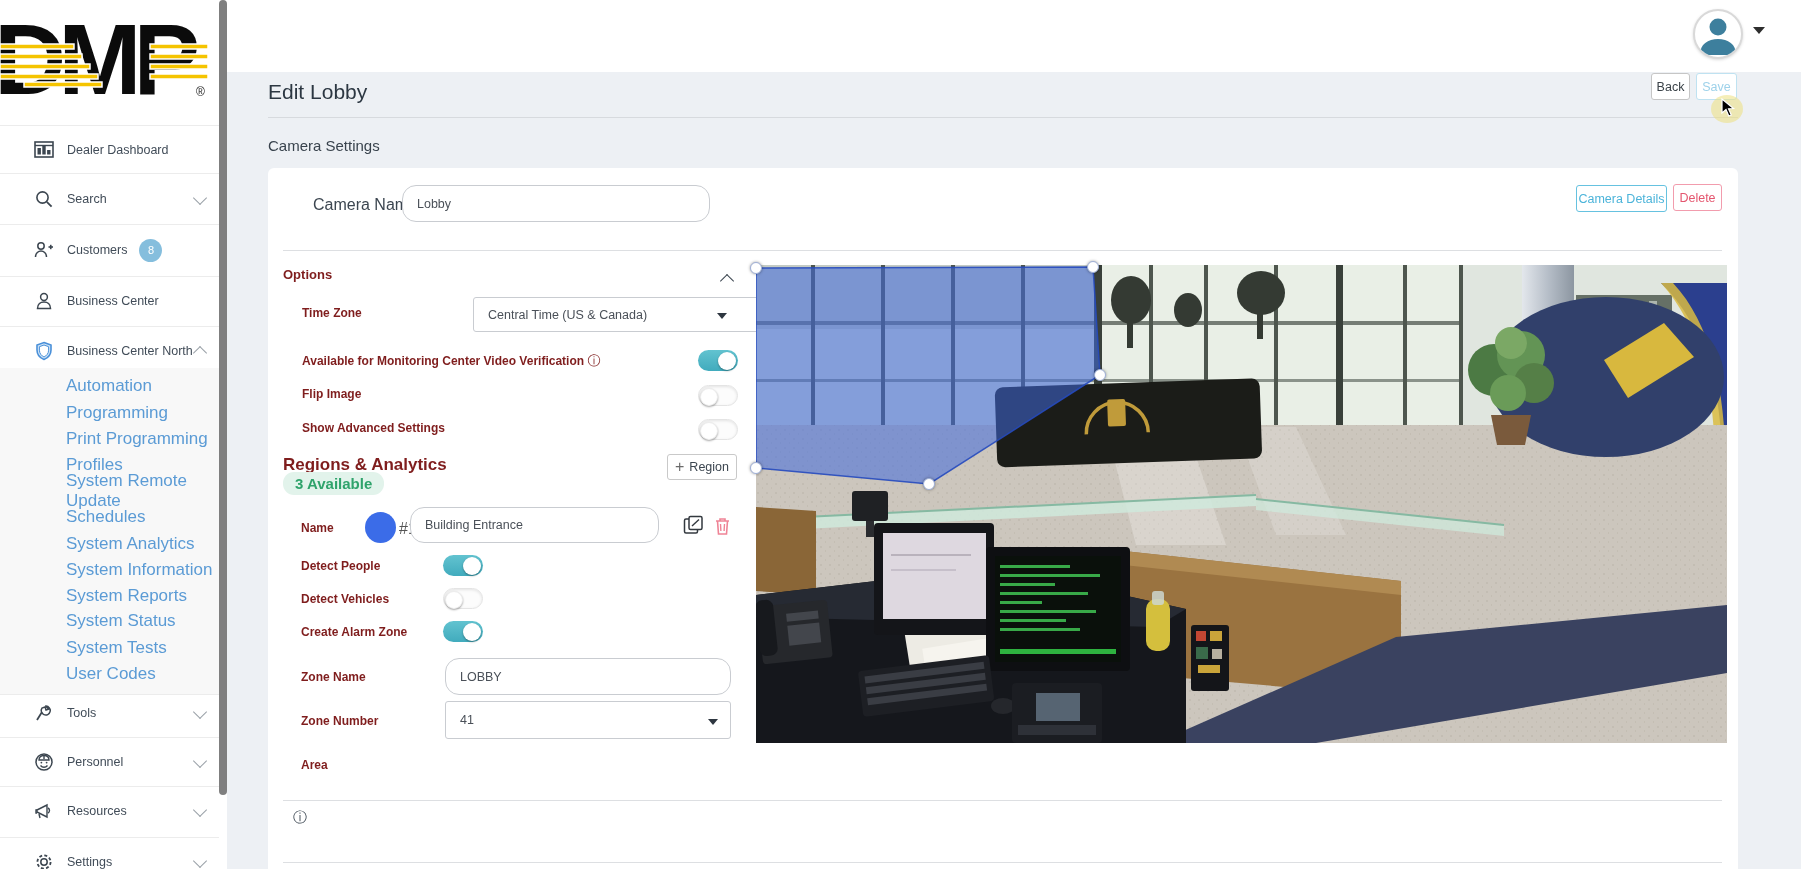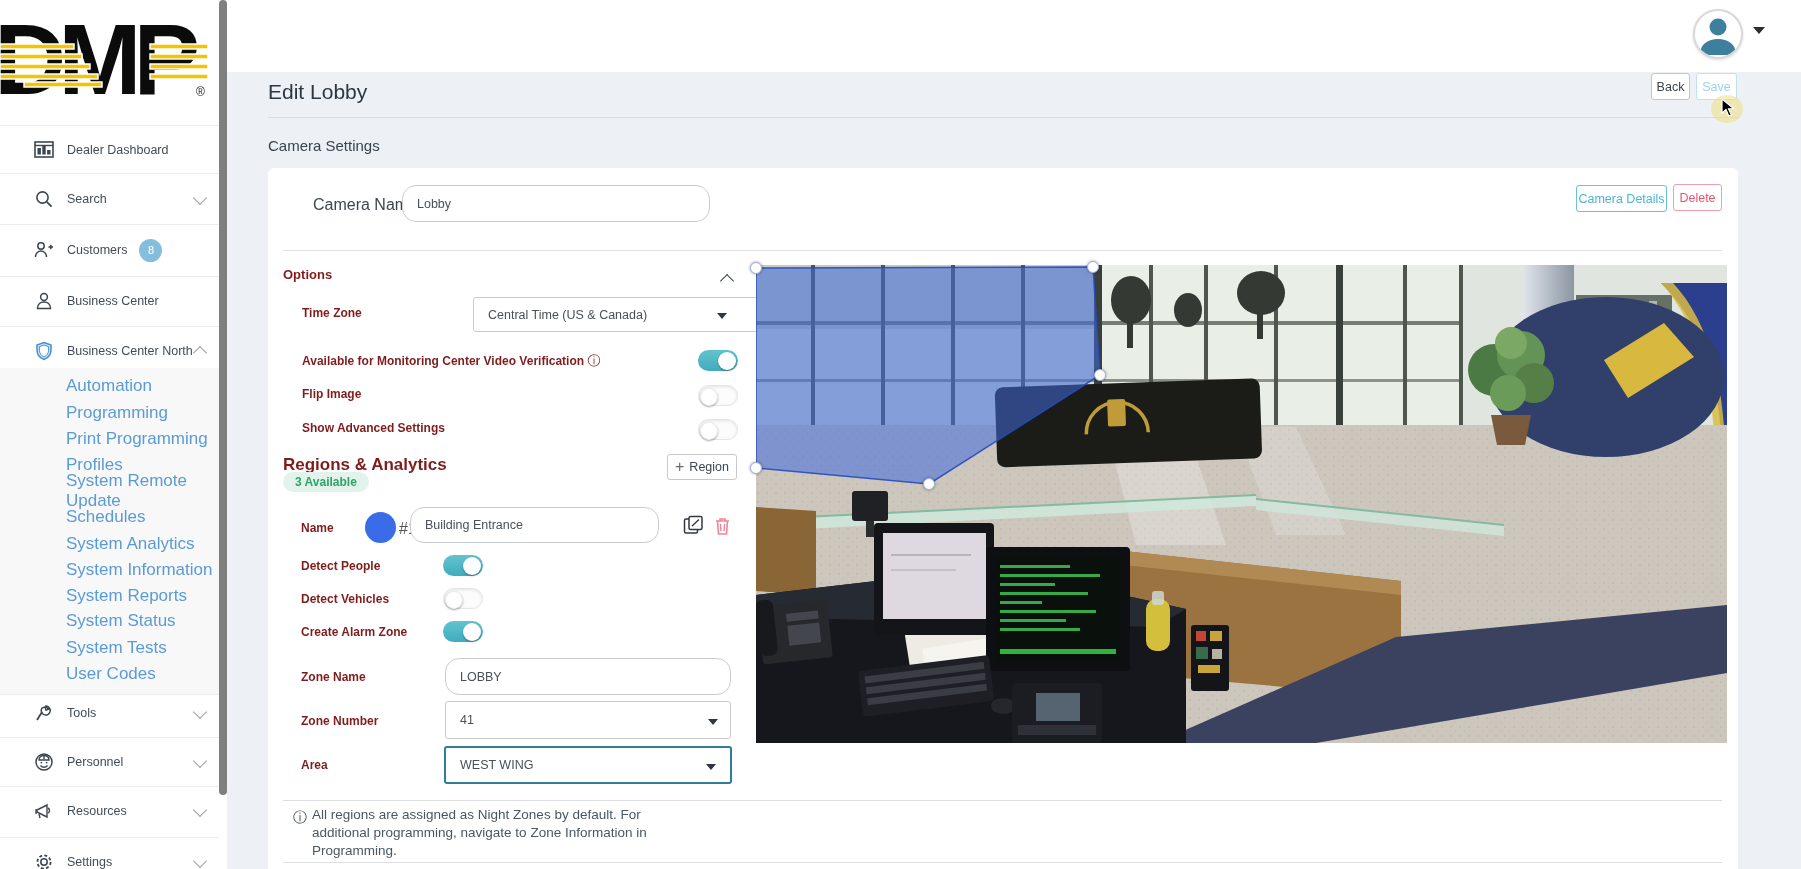--- a/index.html
+++ b/index.html
@@ -46,21 +46,21 @@
          border-top:6px solid #2e3640;}
   .divider{position:absolute;height:1px;background:#dddfe2;}
   .tg{position:absolute;width:40px;height:21px;border-radius:11px;cursor:pointer;box-sizing:border-box;}
   .tg .knob{position:absolute;top:1.5px;width:18px;height:18px;border-radius:50%;background:#fff;
             box-shadow:0 1px 2px rgba(0,0,0,.35);}
   .tg.on{background:linear-gradient(#62c3d0,#41abbd);}
   .tg.on .knob{right:2px;}
   .tg.off{background:#fcfcfc;border:1px solid #e4e4e4;box-shadow:inset 0 1px 3px rgba(0,0,0,.10);}
   .tg.off .knob{left:1px;border:1px solid #ededed;box-sizing:border-box;}
   #badge-available{position:absolute;left:283px;top:472px;background:#e2f3eb;color:#2fa36b;
-      font-size:12px;font-weight:bold;border-radius:11px;padding:3px 12px;text-align:center;}
+      font-size:15px;font-weight:bold;border-radius:11px;padding:3px 12px;text-align:center;}
   #btn-region{left:667px;top:454px;width:70px;height:26px;border:1px solid #c9c9c9;color:#3c4650;gap:5px;}
   #btn-details{left:1576px;top:185px;width:91px;height:27px;border:1px solid #66c2e0;color:#4cb4da;}
   #btn-delete{left:1673px;top:184px;width:49px;height:27px;border:1px solid #f29cad;color:#e4566f;}
   #region-dot{position:absolute;left:365px;top:512px;width:31px;height:31px;border-radius:50%;}
   .note{position:absolute;left:312px;top:806px;width:382px;font-size:13.5px;line-height:18px;color:#4a5761;}
   
   #video{position:absolute;left:756px;top:265px;width:971px;height:478px;}
   #scene{position:absolute;left:0;top:0;width:971px;height:478px;overflow:hidden;background:#cfcac2;}
   .handle{position:absolute;width:12px;height:12px;border-radius:50%;background:#fff;
           border:1px solid #9fb0d8;box-shadow:0 0 3px rgba(0,0,0,.4);box-sizing:border-box;z-index:4;cursor:grab;}
@@ -302,28 +302,23 @@
   <div class="lbl" style="left:301px;top:670px;">Zone Name</div>
   <input class="input" style="left: 445px; top: 658px; width: 286px; height: 37px;" type="text" value="LOBBY">
 
   <div class="lbl" style="left:301px;top:714px;">Zone Number</div>
   <div class="sel" style="left:445px;top:701px;width:286px;height:38px;">
     <span>41</span>
     <span class="caret" style="left:262px;top:17px;"></span>
   </div>
 
   <div class="lbl" style="left:301px;top:758px;">Area</div>
-  <div class="sel" style="left:444px;top:746px;width:288px;height:38px;border:2px solid #2e7d9a;">
-    <span>WEST WING</span>
-    <span class="caret" style="left:260px;top:16px;"></span>
-  </div>
 
   <div class="divider" style="left:283px;top:800px;width:1439px;"></div>
   <span class="abs" style="left:293px;top:809px;font-size:14px;color:#3a4550;">ⓘ</span>
-  <div class="note">All regions are assigned as Night Zones by default. For additional programming, navigate to Zone Information in Programming.</div>
   <div class="divider" style="left:283px;top:862px;width:1439px;"></div>
 
   <div id="video">
     <div id="scene">
       <svg width="971" height="478" viewBox="0 0 971 478">
         <defs>
           <linearGradient id="colGrad" x1="0" y1="0" x2="1" y2="0">
             <stop offset="0" stop-color="#e3e7ec"></stop>
               <stop offset="0.5" stop-color="#b6bec8"></stop>
               <stop offset="1" stop-color="#8c96a1"></stop>

